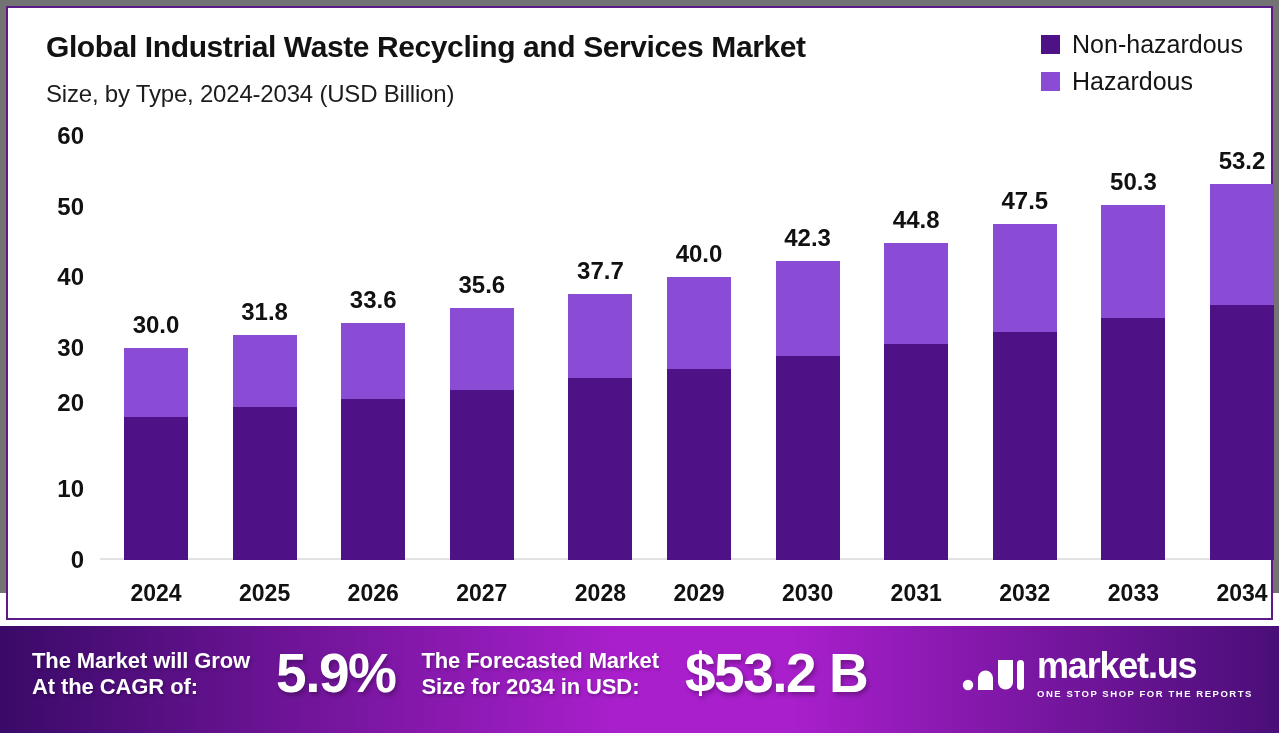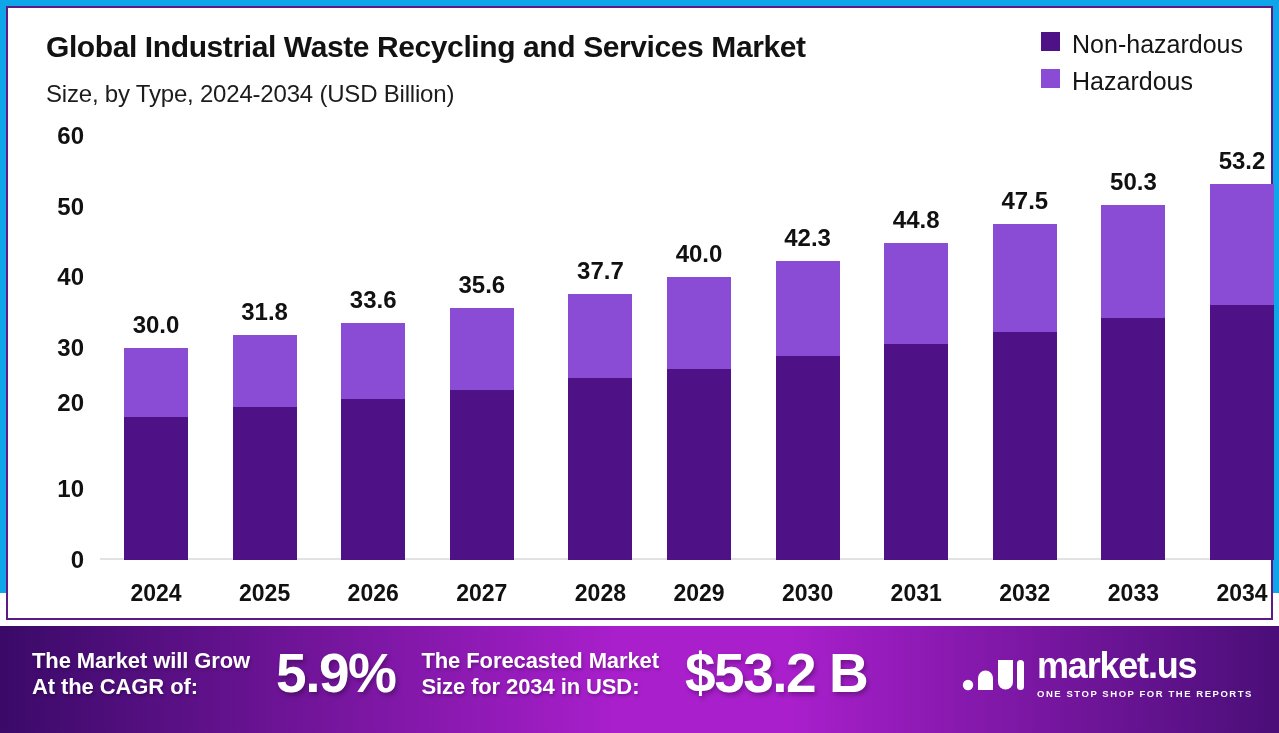--- a/index.html
+++ b/index.html
@@ -9,21 +9,21 @@
     height: 733px;
     background: #ffffff;
     font-family: "Liberation Sans", sans-serif;
     overflow: hidden;
   }
 
   #infographic {
     position: relative;
     width: 1279px;
     height: 593px;
-    background: #0ea5e9;
+    background: #737373;
     text-decoration: underline;
   }
 
   
   .card {
     position: absolute;
     left: 6px;
     top: 6px;
     width: 1267px;
     height: 614px;
@@ -58,20 +58,21 @@
     position: absolute;
     right: 28px;
     top: 24px;
     display: flex;
     flex-direction: column;
     align-items: flex-start;
     gap: 12px;
   }
   .legend-row {
     display: flex;
+    align-items: center;
     gap: 12px;
   }
   .legend-swatch {
     width: 19px;
     height: 19px;
     flex: 0 0 auto;
     display: block;
   }
   .legend-label {
     font-size: 25px;

